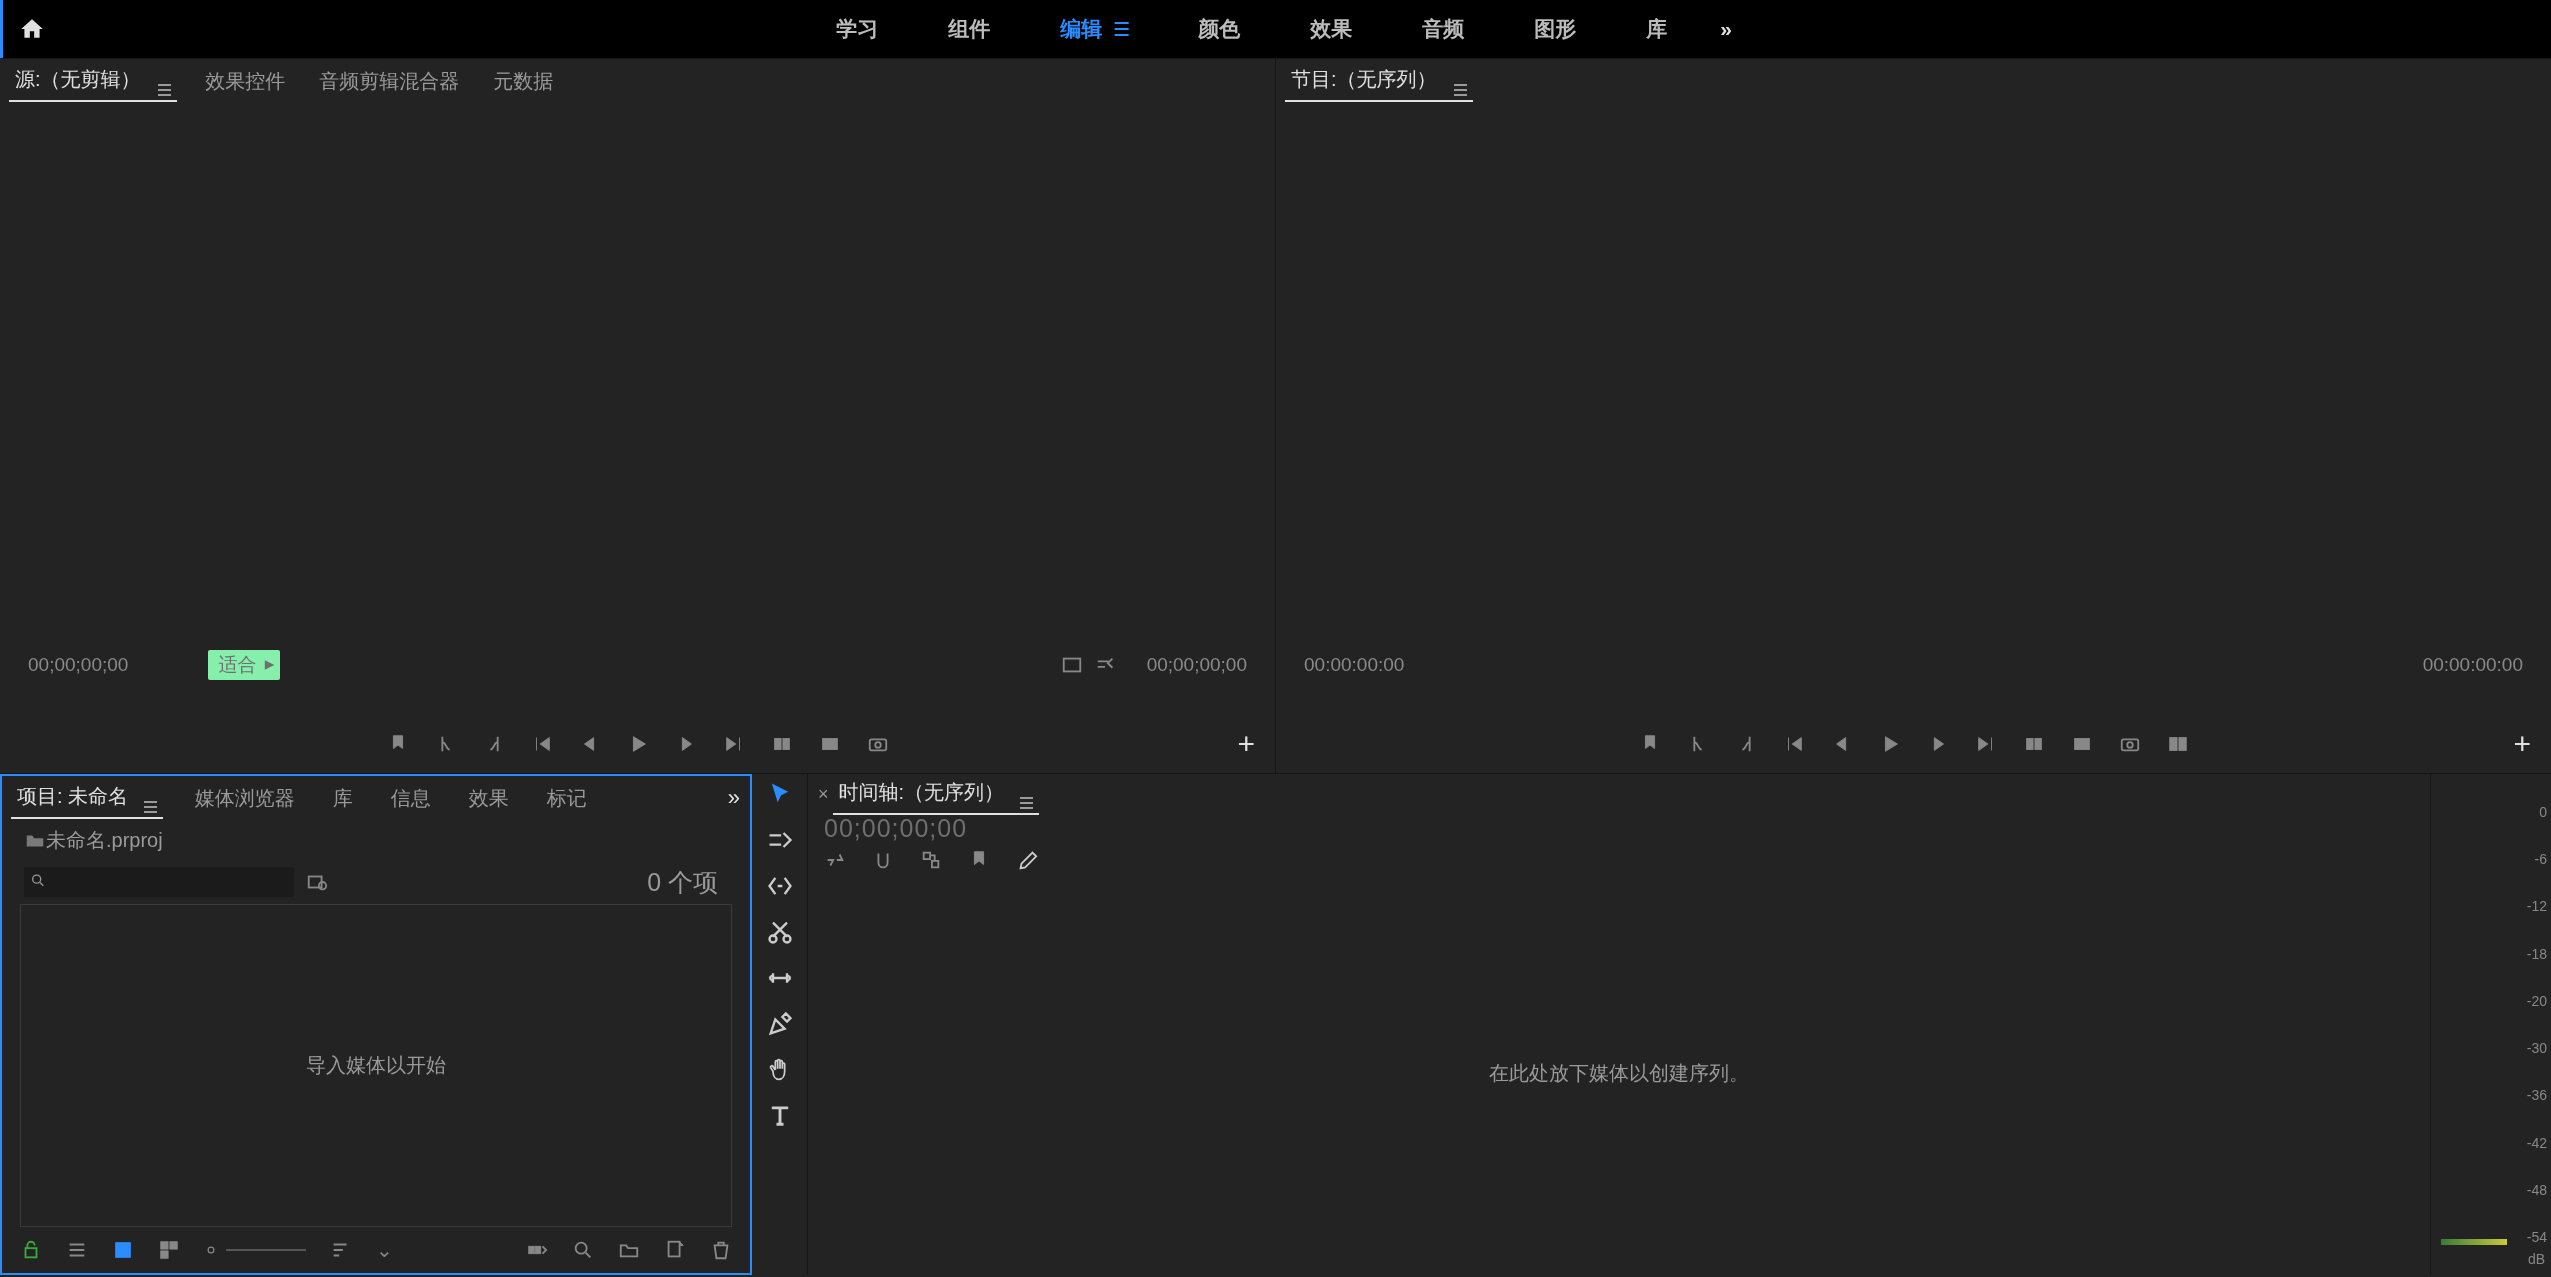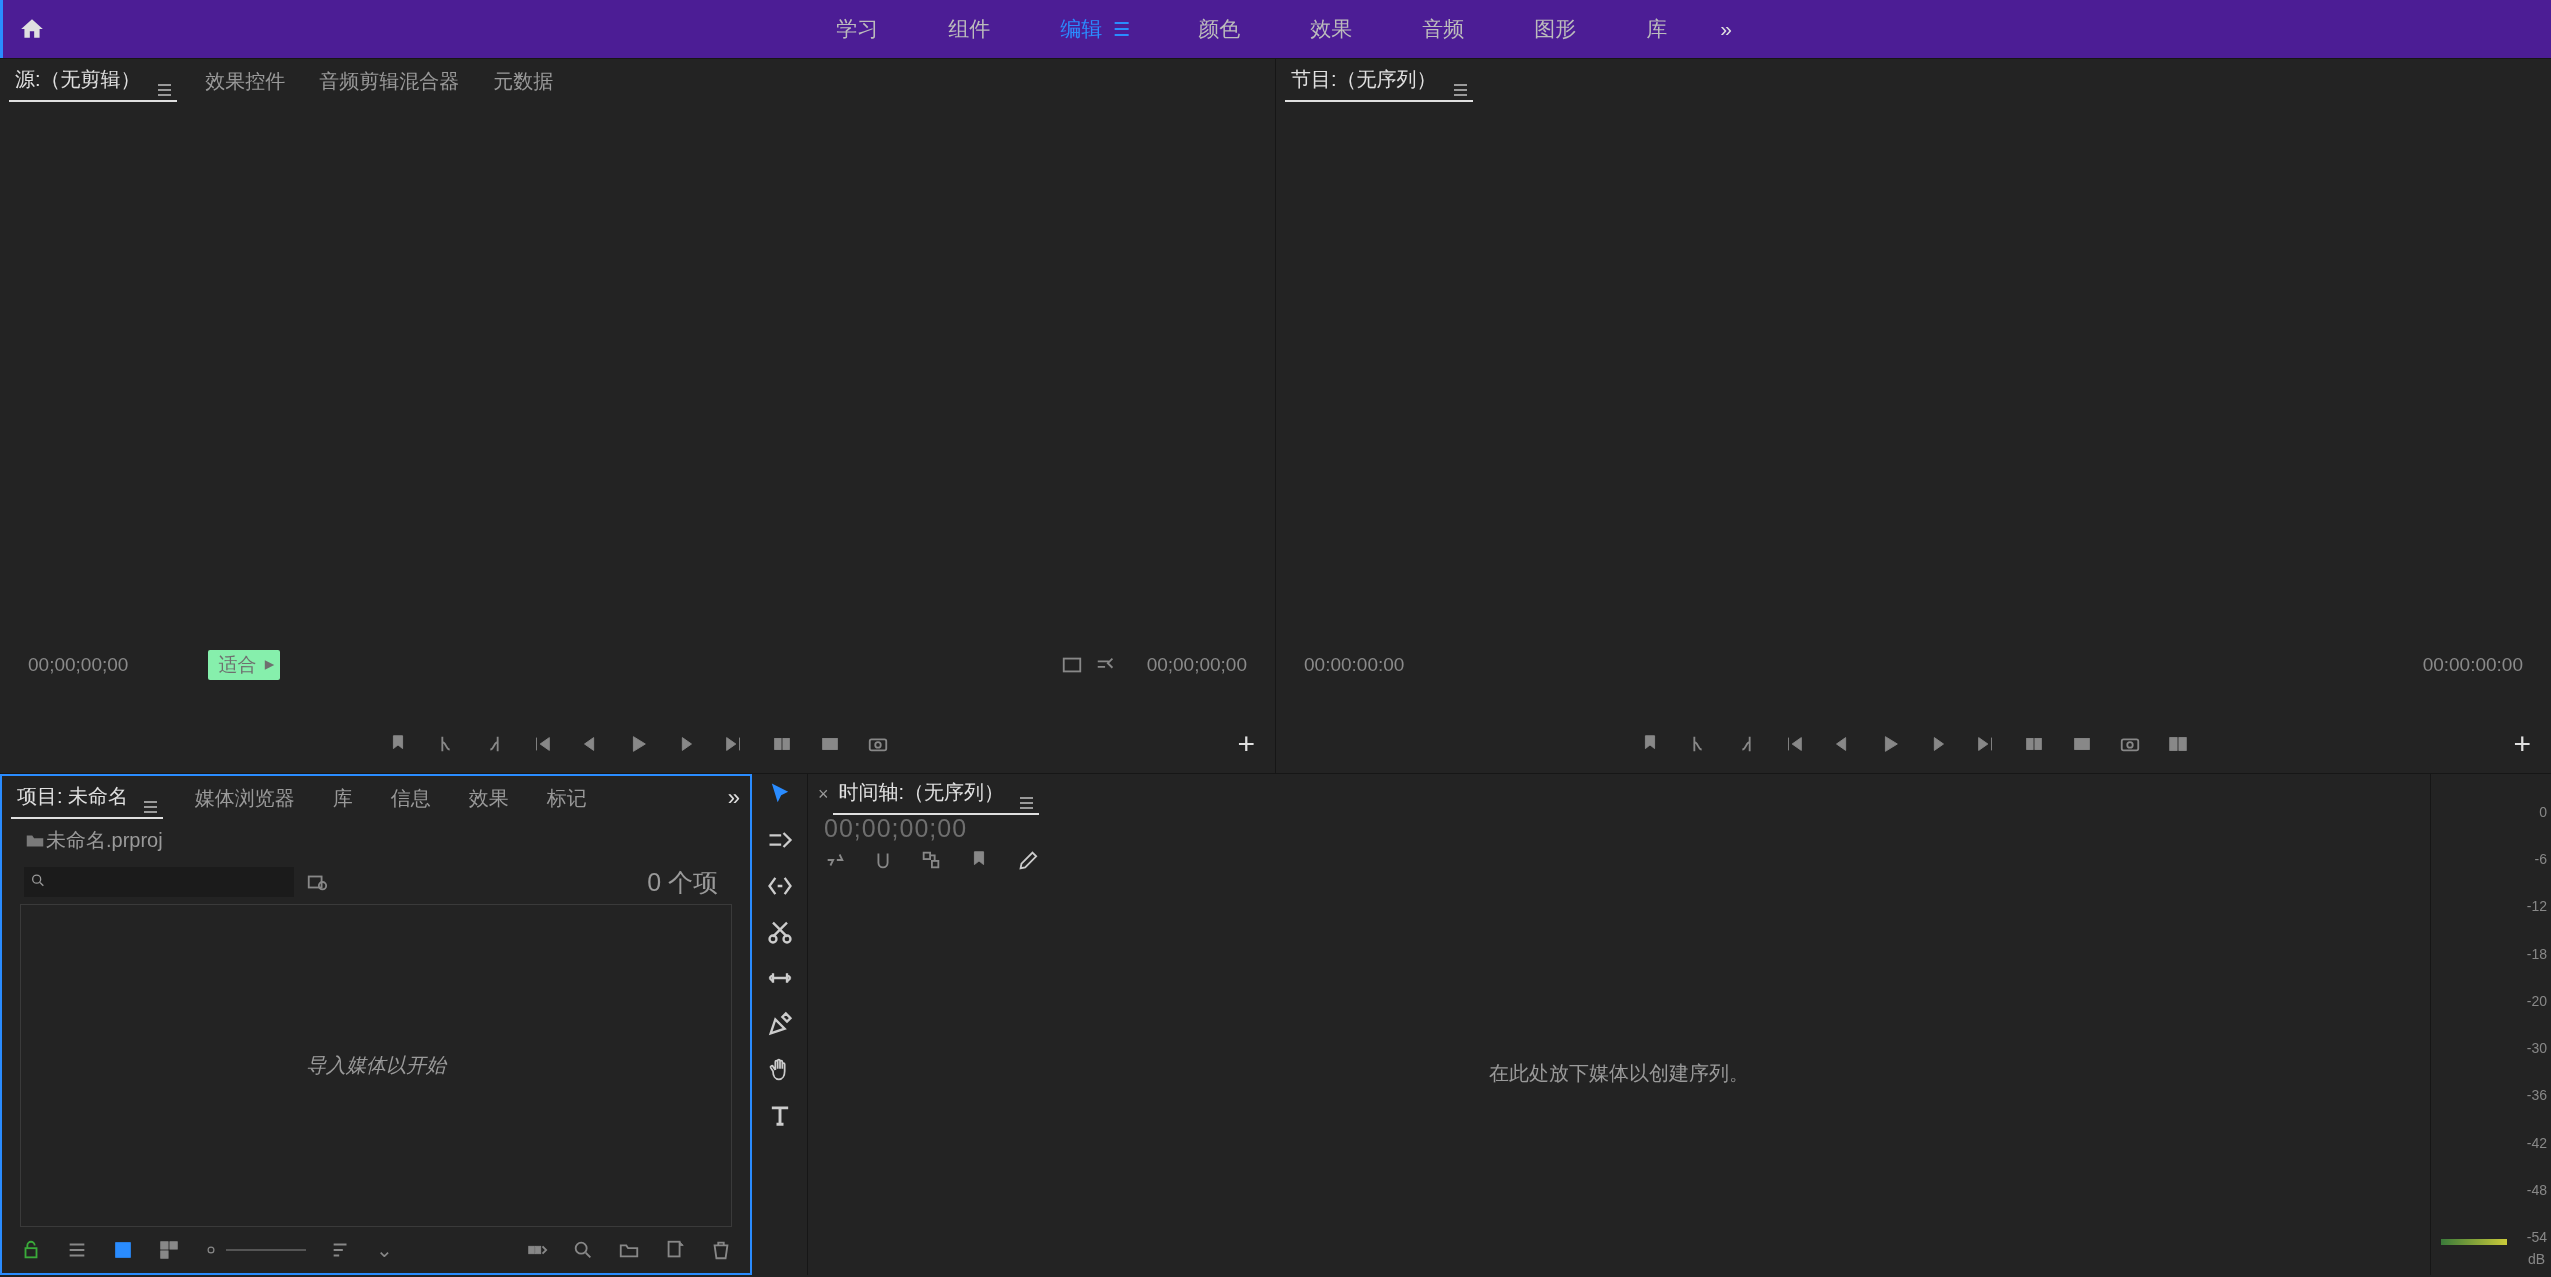--- a/index.html
+++ b/index.html
@@ -10,24 +10,25 @@
     font-family: "Segoe UI", "Microsoft YaHei", sans-serif;
     color: #bcbcbc;
     font-size: 20px;
     overflow: hidden;
     user-select: none;
   }
 
   
   .top-bar {
     height: 58px;
-    background: #4c1d95;
+    background: #000000;
     display: flex;
     align-items: flex-end;
     position: relative;
+    font-weight: bold;
   }
   .home-btn {
     width: 60px; height: 58px;
     display: flex; align-items: center; justify-content: center;
     border-left: 3px solid #2a8cff;
   }
   .workspace-nav {
     position: absolute;
     left: 50%; transform: translateX(-50%);
     display: flex; align-items: center;
@@ -149,21 +150,20 @@
     position: absolute; left: 6px; top: 50%; transform: translateY(-50%);
     color: #999;
   }
   .item-count { margin-left: auto; color: #9a9a9a; font-size: 25px; padding-right: 10px; }
   .bin-area {
     margin: 0 18px; flex: 1;
     border: 1px solid #3a3a3a;
     background: #232323;
     display: flex; align-items: center; justify-content: center;
     color: #9a9a9a;
-    font-style: italic;
   }
   .proj-footer {
     height: 46px; display: flex; align-items: center; padding: 0 18px; gap: 24px;
     color: #888;
   }
   .proj-footer .spacer { flex: 1; }
 
   
   .tool-col {
     width: 56px;

